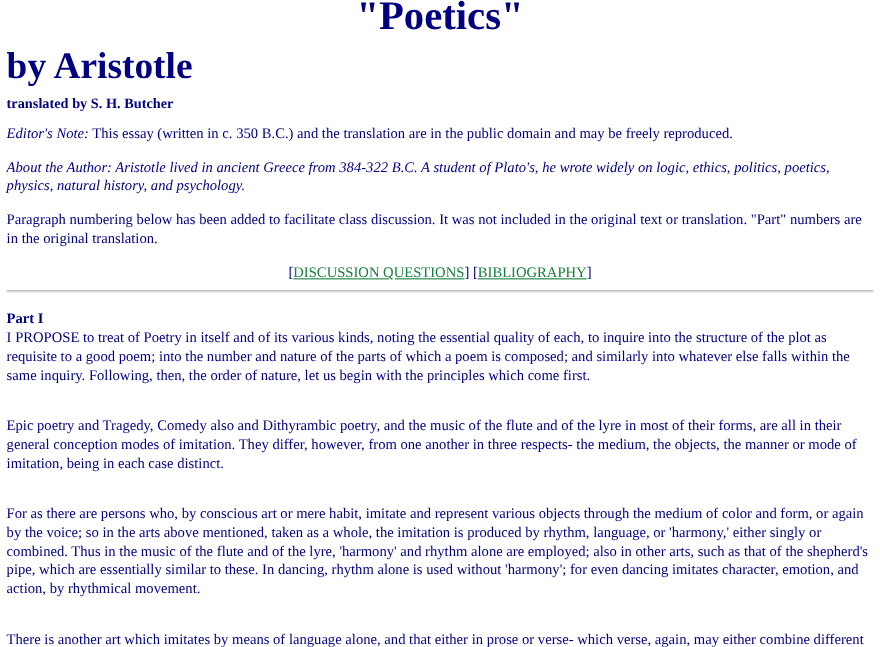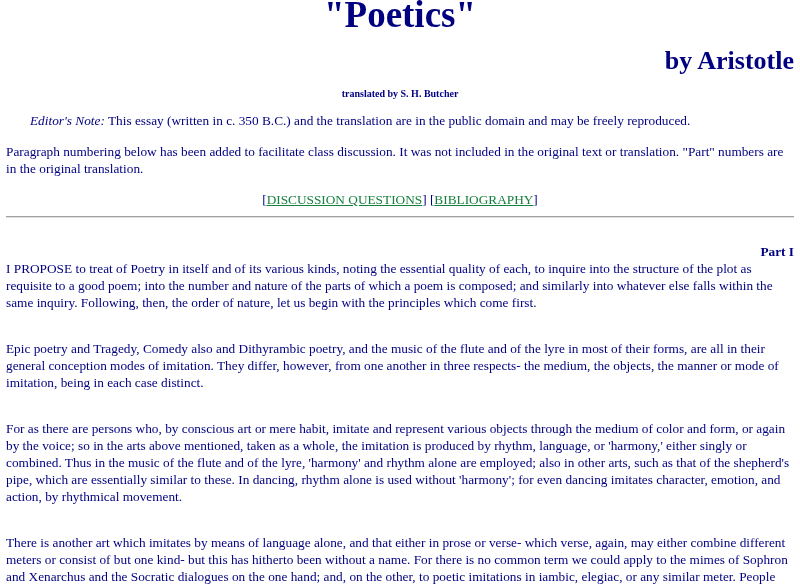--- a/index.html
+++ b/index.html
@@ -25,39 +25,38 @@
       text-align: center;
       font-size: 37px;
       line-height: 38px;
       font-weight: bold;
       color: #000080;
       height: 40px;
       margin-top: -4px;
     }
     h2.author {
       margin: 10px 0 0 0;
-      text-align: right;
-      font-size: 26px;
+      text-align: left;
+      font-size: 34px;
       line-height: 30px;
       font-weight: bold;
       color: #000080;
     }
     .translator {
       margin: 10px 0 0 0;
-      text-align: center;
-      font-size: 10px;
+      text-align: left;
+      font-size: 13px;
       font-weight: bold;
       line-height: 16px;
     }
     p {
       margin: 0;
     }
     .editor-note {
       margin-top: 10px;
-      margin-left: 24px;
     }
     .para {
       margin-top: 14px;
     }
     .about {
       margin-top: 14px;
       font-style: italic;
     }
     .nav {
       text-align: center;
@@ -68,42 +67,43 @@
       text-decoration: underline;
     }
     hr.rule {
       border: none;
       border-top: 1px solid #a0a0a0;
       border-bottom: 1px solid #e0e0e0;
       margin: 8px 0 0 0;
       height: 0;
     }
     .part-heading {
-      text-align: right;
+      text-align: left;
       font-weight: bold;
-      margin-top: 25px;
+      margin-top: 15px;
     }
     .body-para {
       margin-top: 29px;
     }
     .first-body {
     }
   </style>
 </head>
 <body>
 
 <div class="page">
 
   <h1 class="title">"Poetics"</h1>
   <h2 class="author">by Aristotle</h2>
   <p class="translator">translated by S. H. Butcher</p>
 
   <p class="editor-note"><i>Editor's Note:</i><span> This essay (written in c. 350 B.C.) and the translation are in the public domain and may be freely reproduced.</span></p>
 
 
+  <p class="about">About the Author: Aristotle lived in ancient Greece from 384-322 B.C. A student of Plato's, he wrote widely on logic, ethics, politics, poetics, physics, natural history, and psychology.</p>
 
   <p class="para">Paragraph numbering below has been added to facilitate class discussion. It was not included in the original text or translation. "Part" numbers are in the original translation.</p>
 
   <p class="nav"><span>[</span><a href="#">DISCUSSION QUESTIONS</a><span>] [</span><a href="#">BIBLIOGRAPHY</a><span>]</span></p>
 
   <hr class="rule">
 
   <p class="part-heading">Part I</p>
 
   <p class="first-body">I PROPOSE to treat of Poetry in itself and of its various kinds, noting the essential quality of each, to inquire into the structure of the plot as requisite to a good poem; into the number and nature of the parts of which a poem is composed; and similarly into whatever else falls within the same inquiry. Following, then, the order of nature, let us begin with the principles which come first.</p>

